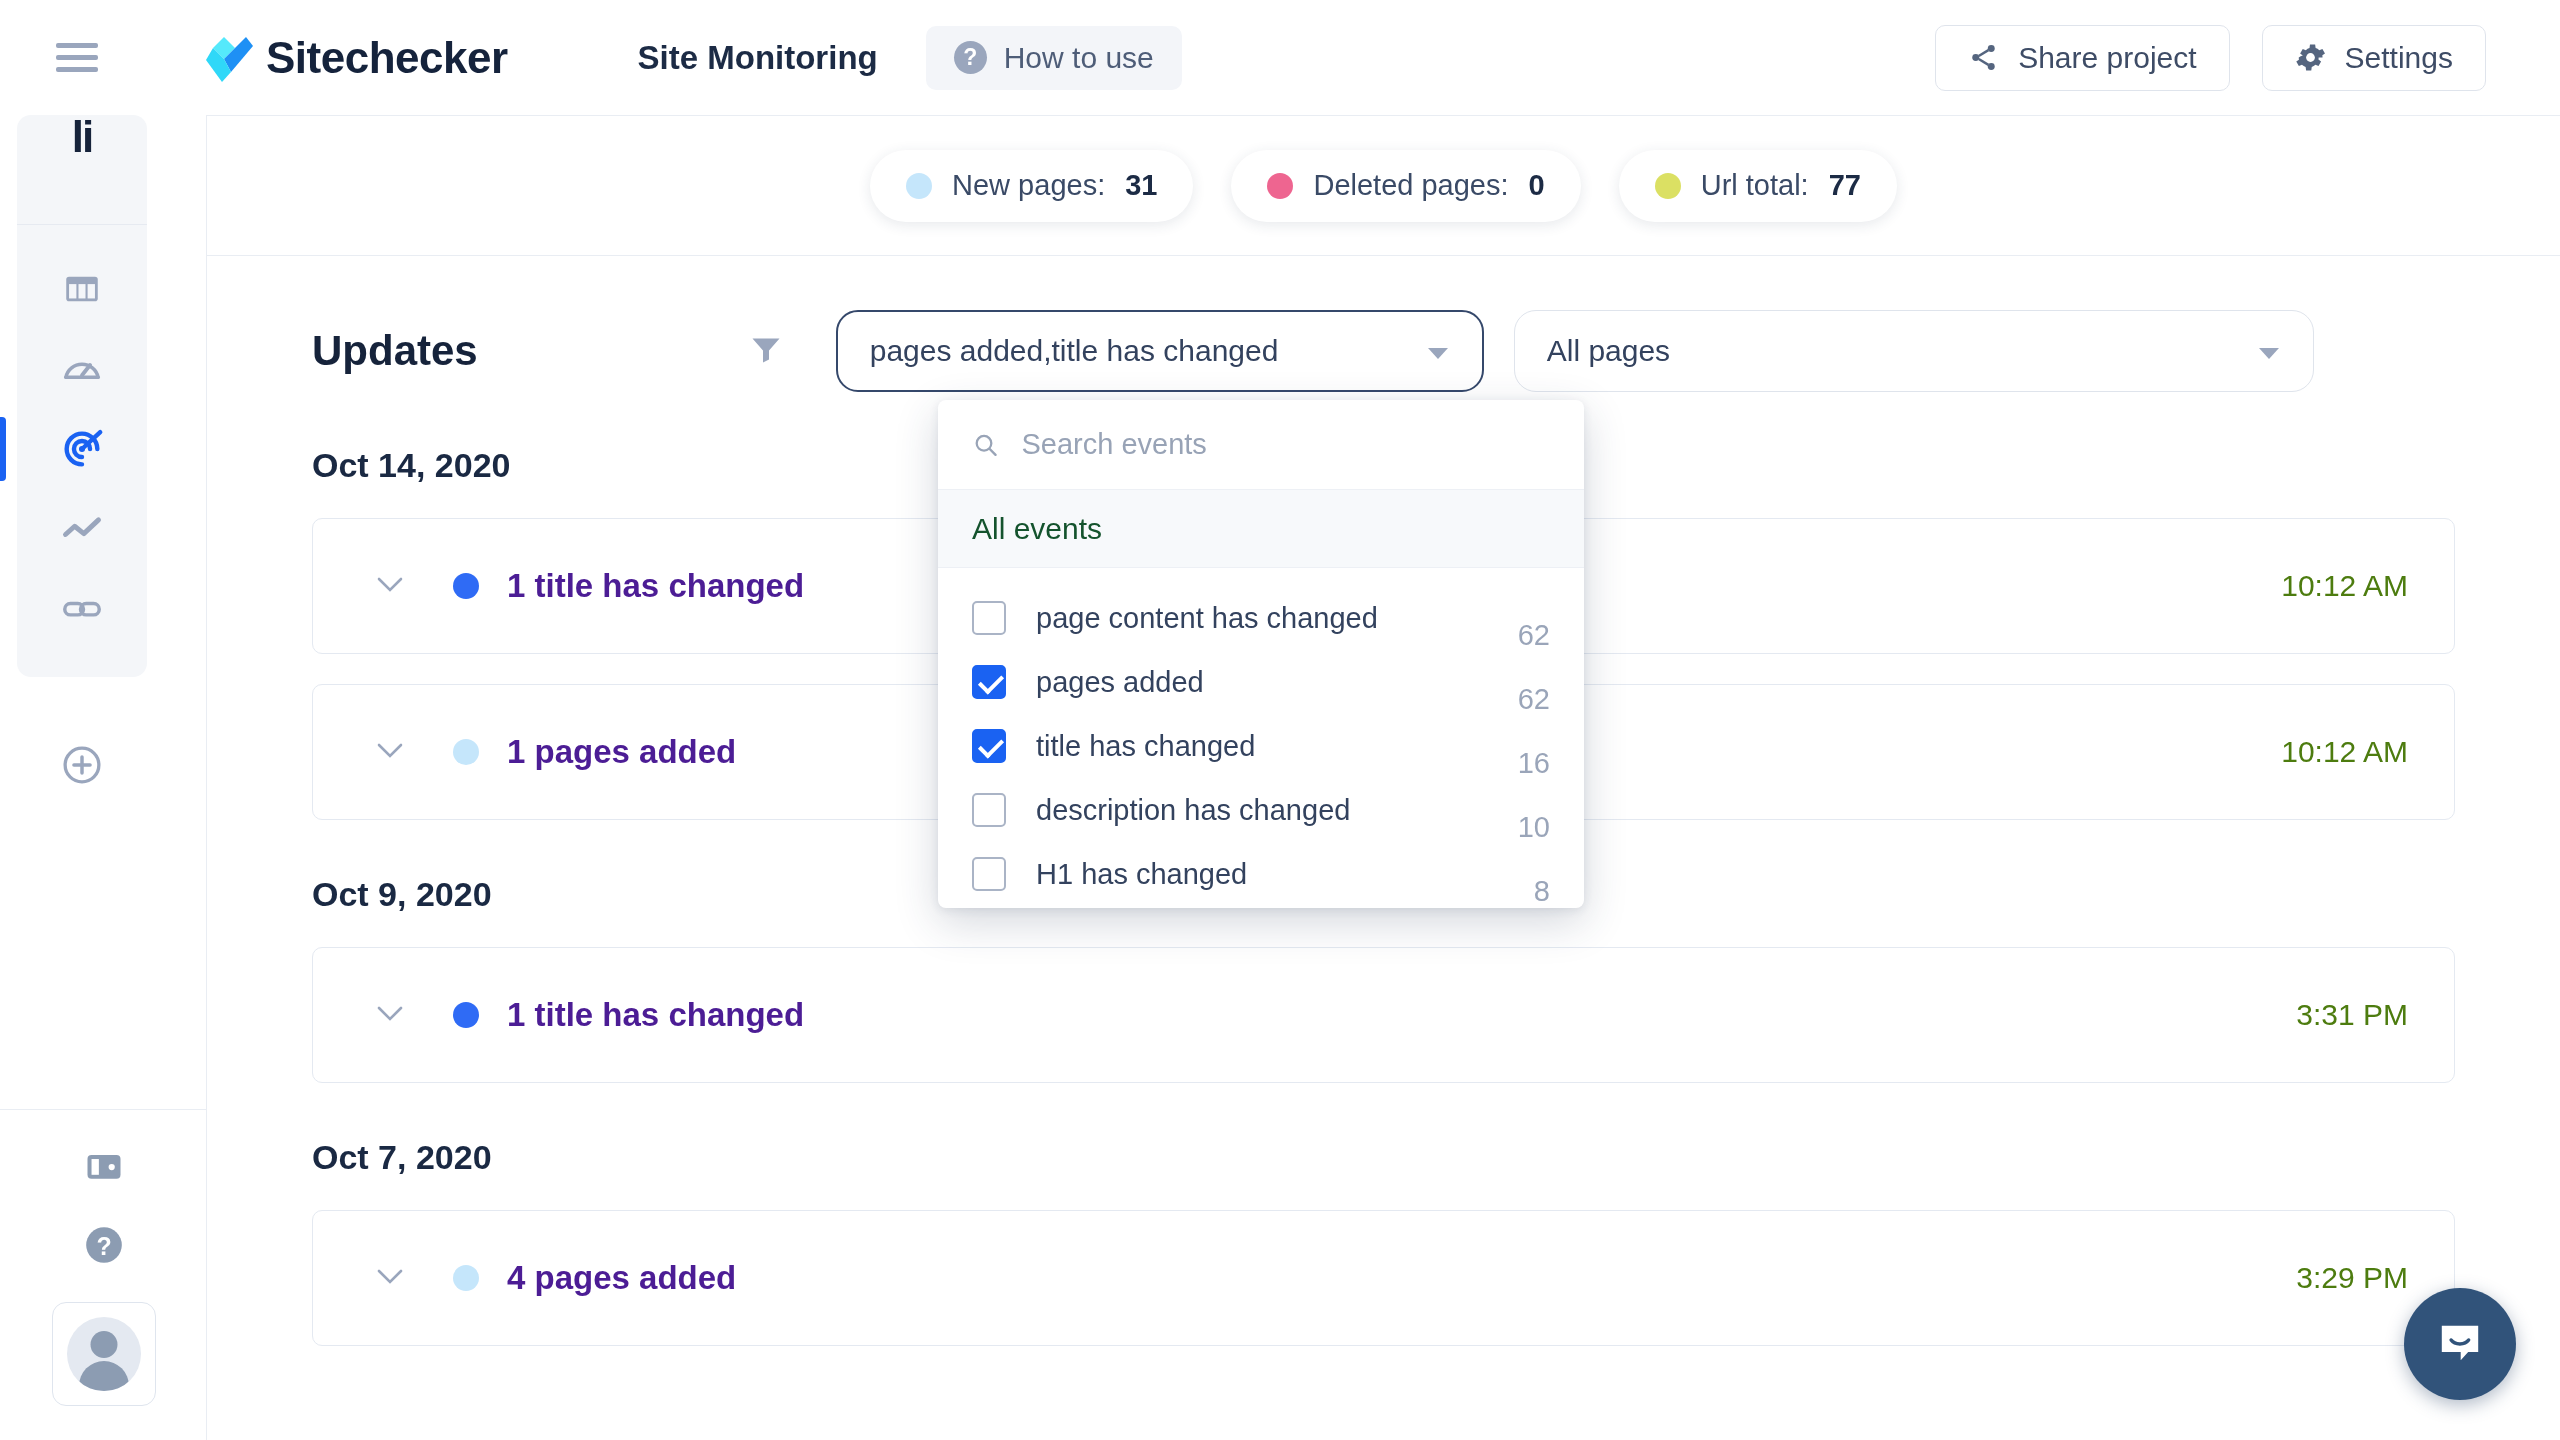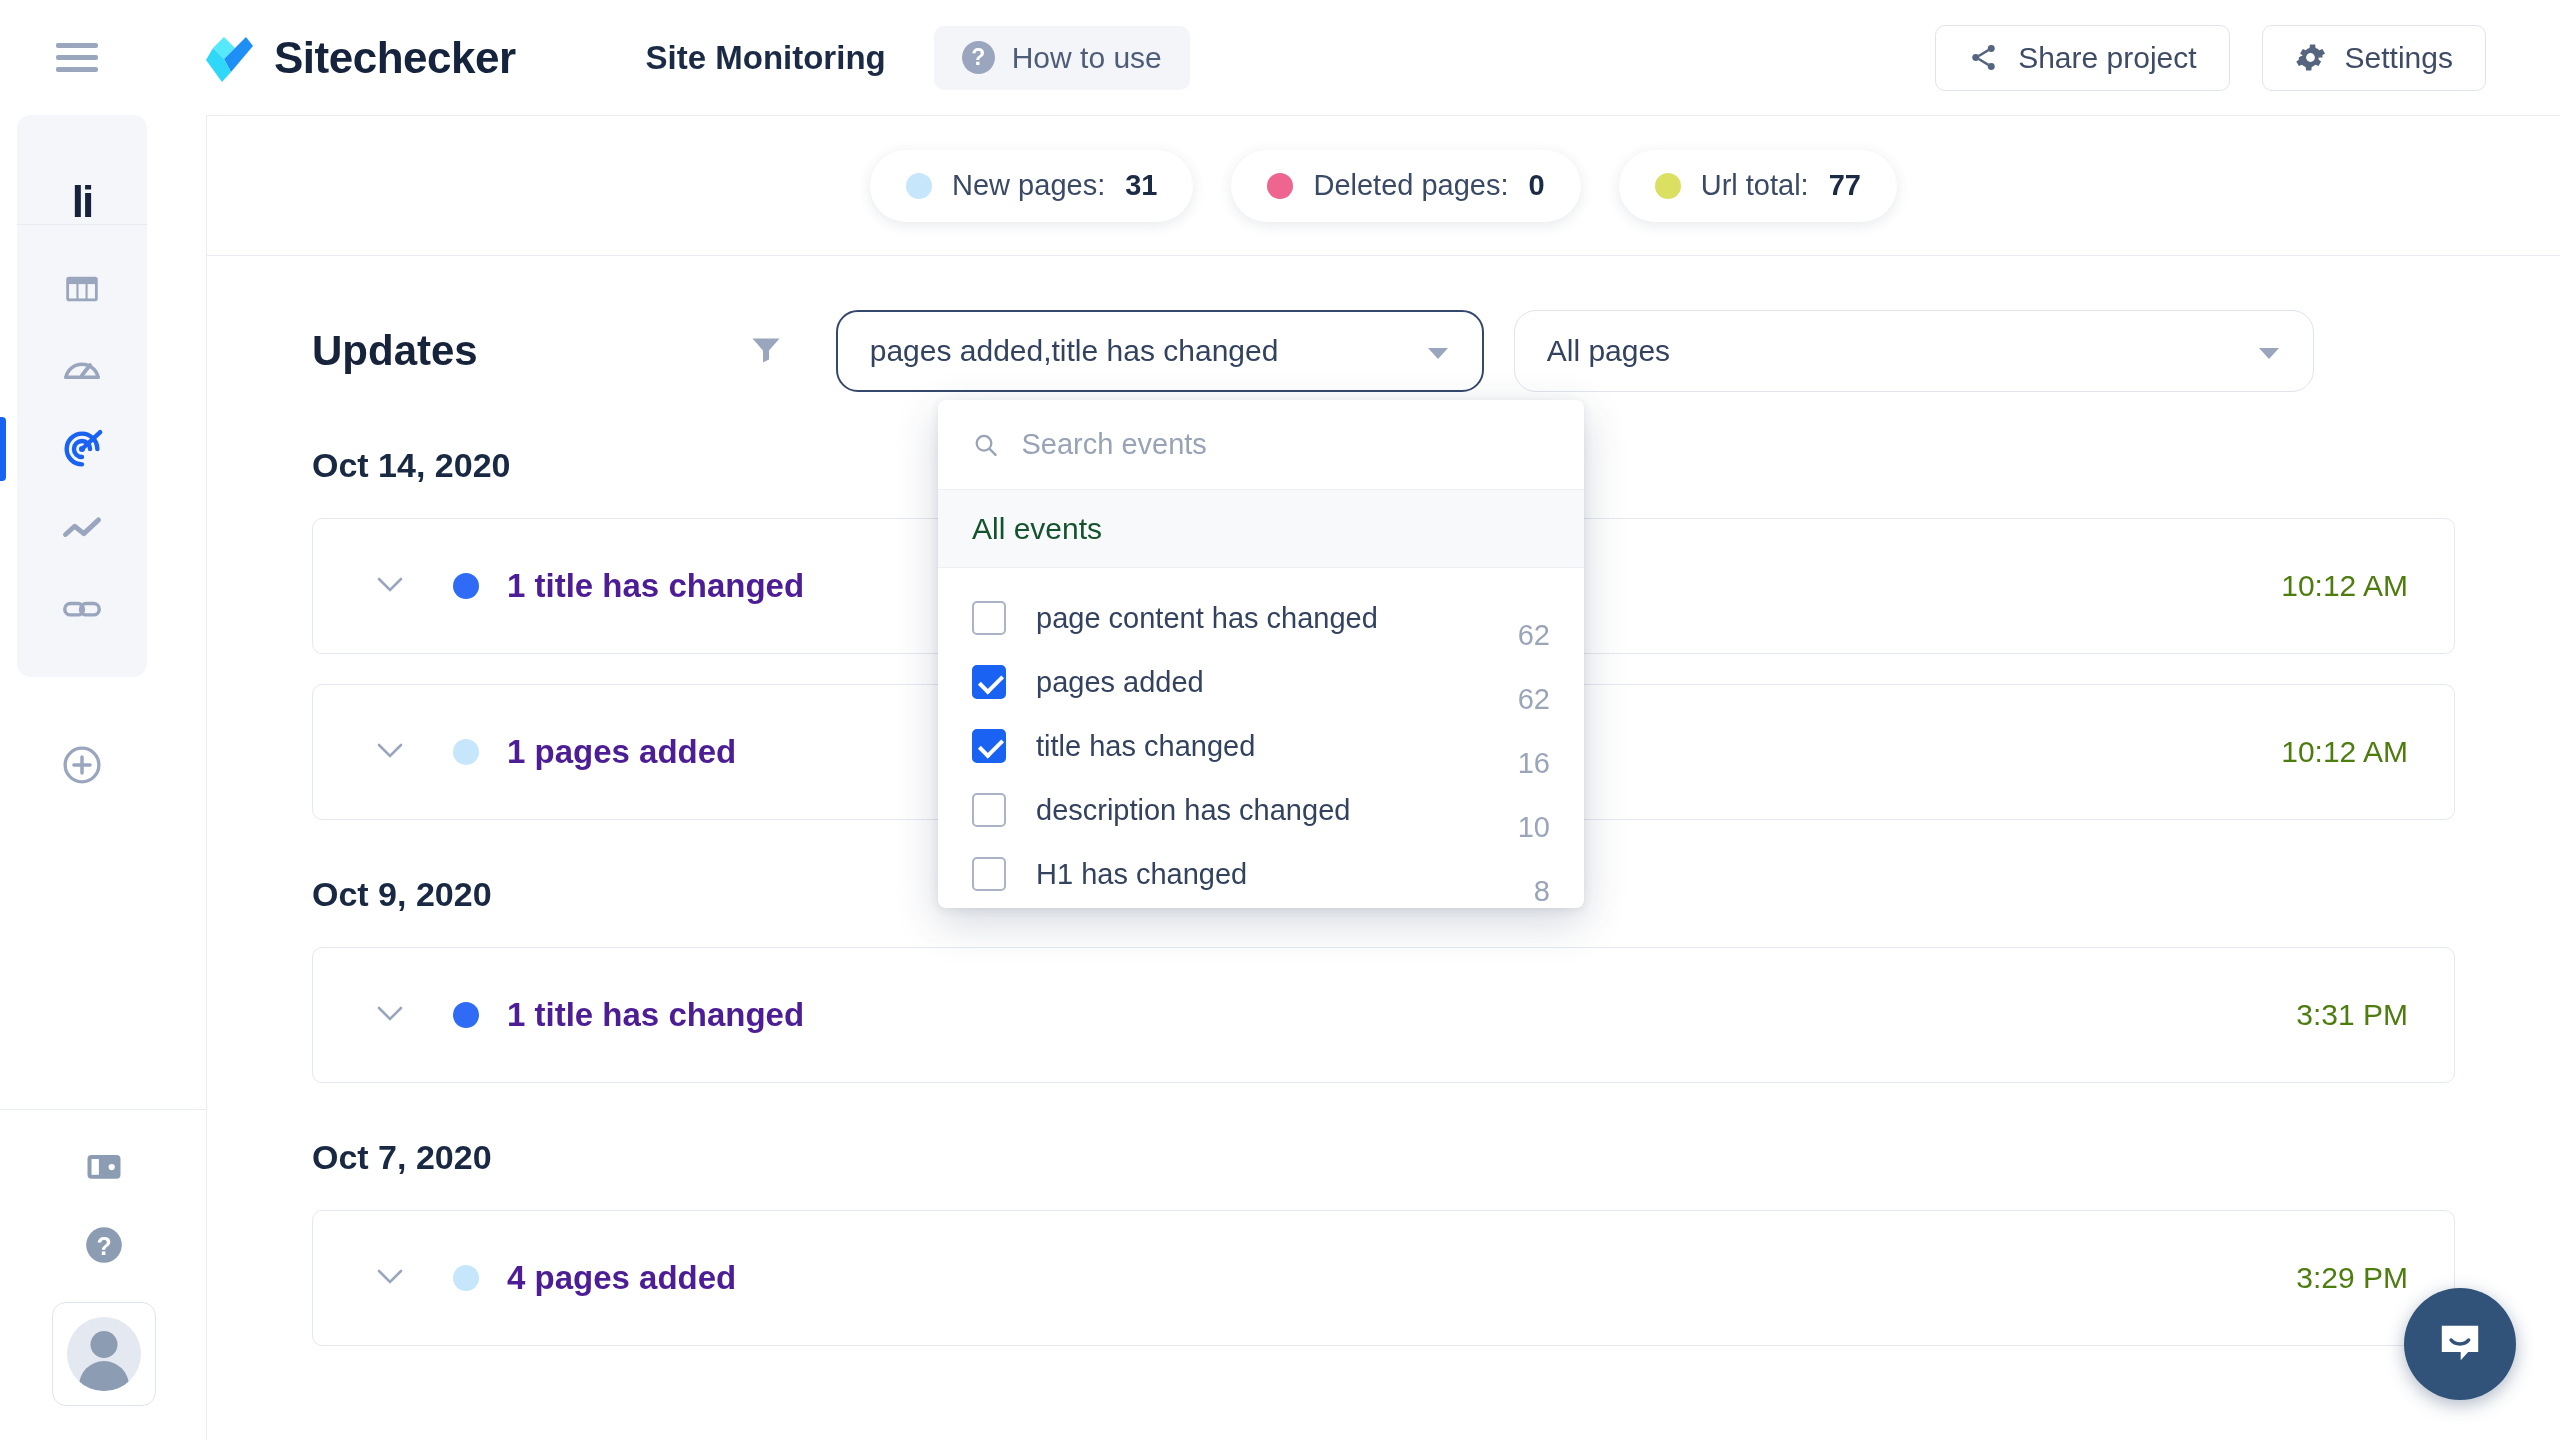--- a/index.html
+++ b/index.html
@@ -19,21 +19,21 @@
     display: flex; align-items: center;
     z-index: 40;
   }
   .hamburger {
     width: 46px; height: 34px; margin-left: 56px;
     display: flex; flex-direction: column; justify-content: center; gap: 7px;
     cursor: pointer;
   }
   .hamburger span { display:block; width: 42px; height: 5px; background:#9aa6bd; border-radius: 2px; }
 
-  .brand { display: flex; align-items: center; margin-left: 96px; gap: 20px; }
+  .brand { display: flex; align-items: center; margin-left: 96px; gap: 12px; }
   .brand-logo { width: 56px; height: 52px; position: relative; }
   .brand-name {
     font-size: 44px; font-weight: 700; color: #15233c; letter-spacing: -0.5px;
   }
 
   .page-title {
     margin-left: 130px;
     font-size: 33px; font-weight: 600; color: #1c2b45;
     white-space: nowrap;
   }
@@ -75,21 +75,21 @@
     z-index: 30;
   }
   .rail {
     position: absolute; top: 0px; left: 17px;
     width: 130px;
     background: #f4f6f9;
     border-radius: 14px;
     padding-top: 0;
   }
   .rail-top {
-    height: 110px; display: flex; align-items: flex-end; justify-content: center;
+    height: 110px; display: flex; align-items: flex-start; justify-content: center;
     border-bottom: 1.5px solid #e6eaf1;
   }
   .project-badge {
     font-size: 44px; font-weight: 700; color: #16233b; line-height: 1;
     letter-spacing: -2px;
   }
   .rail-items { padding: 24px 0 28px; }
   .rail-item {
     position: relative;
     height: 80px; display: flex; align-items: center; justify-content: center;

